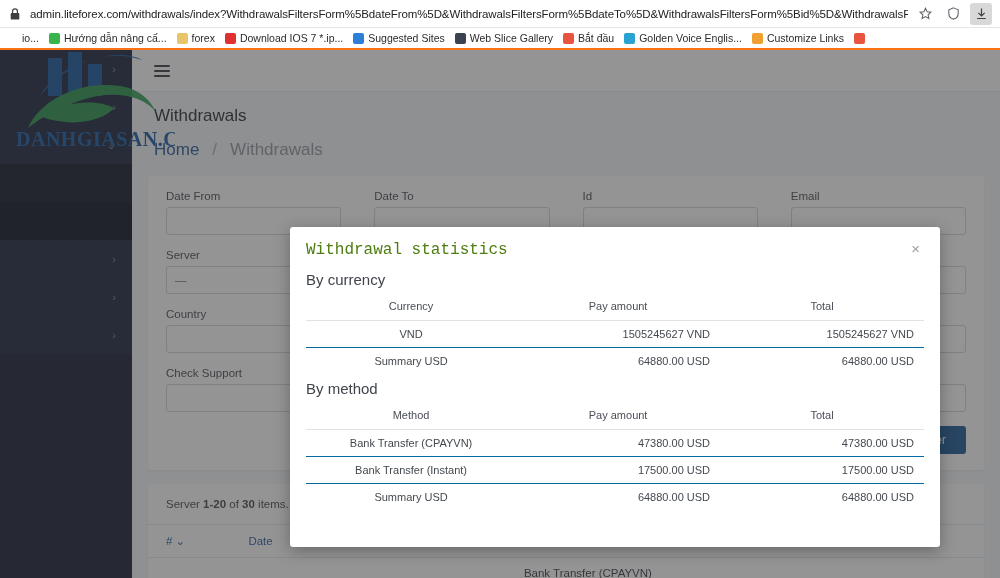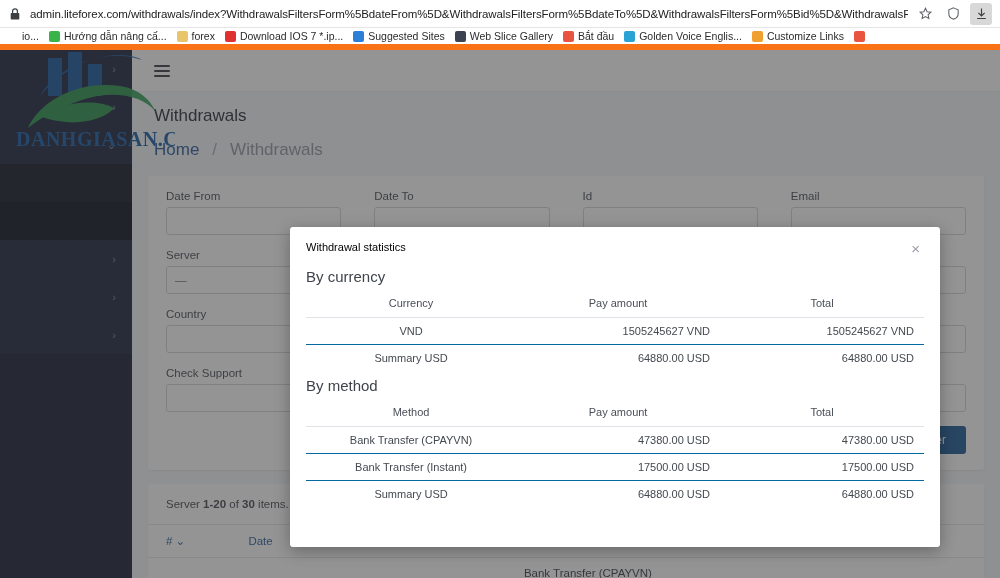--- a/index.html
+++ b/index.html
@@ -37,21 +37,21 @@
   }
   .chrome-btn svg { width: 15px; height: 15px; }
   #download-icon-btn { background: #d8d8d8; border-radius: 3px; }
 
   #bookmarks-bar {
     height: 22px;
     display: flex; align-items: center;
     background: #ffffff;
     padding: 0 2px;
     overflow: hidden;
-    border-bottom: 6px solid #f97316;
+    border-bottom: 2px solid #f97316;
   }
   .bookmark {
     display: flex; align-items: center;
     flex: 0 0 auto;
     padding: 0 5px;
     height: 20px;
     white-space: nowrap;
   }
   .bm-ico {
     width: 11px; height: 11px;
@@ -223,21 +223,21 @@
     width: 650px; height: 320px;
     background: #ffffff;
     border-radius: 3px;
     box-shadow: 0 4px 16px rgba(0,0,0,0.3);
     overflow: hidden;
   }
   #modal-header {
     display: flex; align-items: flex-start;
     padding: 14px 20px 4px 16px;
   }
-  #modal-title { font-size: 11px; color: #000000; flex: 1 1 auto; }
+  #modal-title { font-size: 16px; color: #4d7c0f; flex: 1 1 auto; font-family: Liberation Mono, monospace; }
   #modal-close {
     font-size: 15px; color: #9aa0a8;
     line-height: 1; cursor: pointer;
     background: none; border: none; padding: 0;
     font-family: "Liberation Sans", sans-serif;
   }
   #modal-body { padding: 2px 16px 0 16px; }
   .section-heading {
     font-size: 15px; color: #3f444b;
     margin: 6px 0 8px 0;

